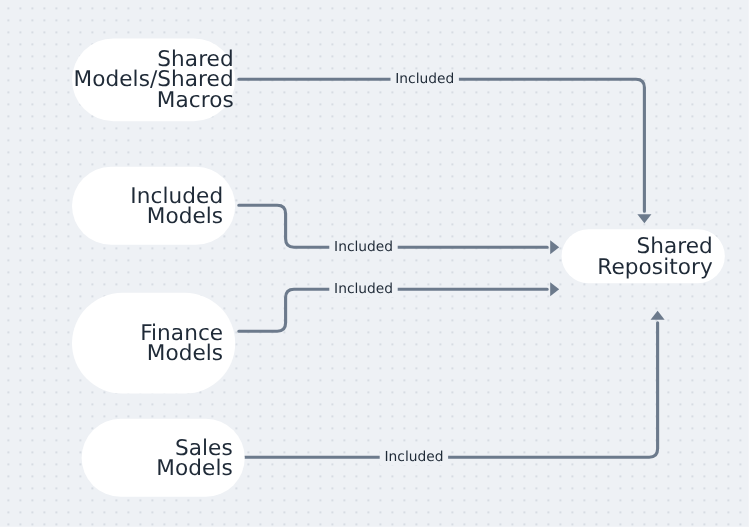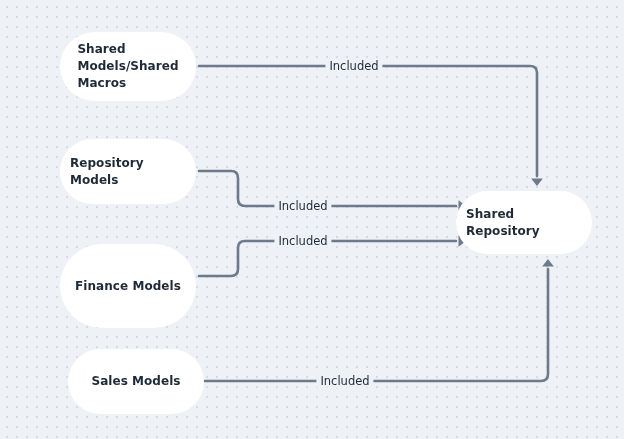--- a/index.html
+++ b/index.html
@@ -29,29 +29,28 @@
     width: 624px;
     height: 439px;
   }
   .node {
     position: absolute;
     background: #ffffff;
     border-radius: 999px;
     display: flex;
     align-items: center;
     justify-content: center;
-    text-align: left;
+    text-align: right;
     color: #1f2a37;
-    font-size: 12px;
+    font-size: 18px;
     line-height: 17px;
     letter-spacing: 0.05px;
     box-sizing: border-box;
     padding: 4px 10px;
     z-index: 3;
-    font-weight: bold;
   }
   .node-label {
     display: block;
     white-space: pre-line;
   }
   .edge-label {
     position: absolute;
     color: #1f2a37;
     font-size: 11.5px;
     line-height: 13px;
@@ -78,29 +77,29 @@
       <polygon points="548,259 542.15,266.5 553.85,266.5" fill="#6c7a8c"></polygon>
     </svg>
 
   <div id="node-layer">
       <div class="node" style="left: 60px; top: 32px; width: 136px; height: 69px;">
         <span class="node-label">Shared
 Models/Shared
 Macros</span>
       </div>
       <div class="node" style="left: 60px; top: 139px; width: 136px; height: 65px;">
-        <span class="node-label">Repository Models</span>
+        <span class="node-label">Included Models</span>
       </div>
       <div class="node" style="left: 60px; top: 244px; width: 136px; height: 84px;">
         <span class="node-label">Finance Models</span>
       </div>
       <div class="node" style="left: 68px; top: 349px; width: 136px; height: 65px;">
         <span class="node-label">Sales Models</span>
       </div>
-      <div class="node" style="left: 456px; top: 191px; width: 136px; height: 63px;">
+      <div class="node" style="left: 468px; top: 191px; width: 136px; height: 45px;">
         <span class="node-label">Shared Repository</span>
       </div>
     </div>
   <div id="label-layer">
       <div class="edge-label" style="left: 354px; top: 66px;">Included</div>
       <div class="edge-label" style="left: 303px; top: 206px;">Included</div>
       <div class="edge-label" style="left: 303px; top: 241px;">Included</div>
       <div class="edge-label" style="left: 345px; top: 381px;">Included</div>
     </div>
 

